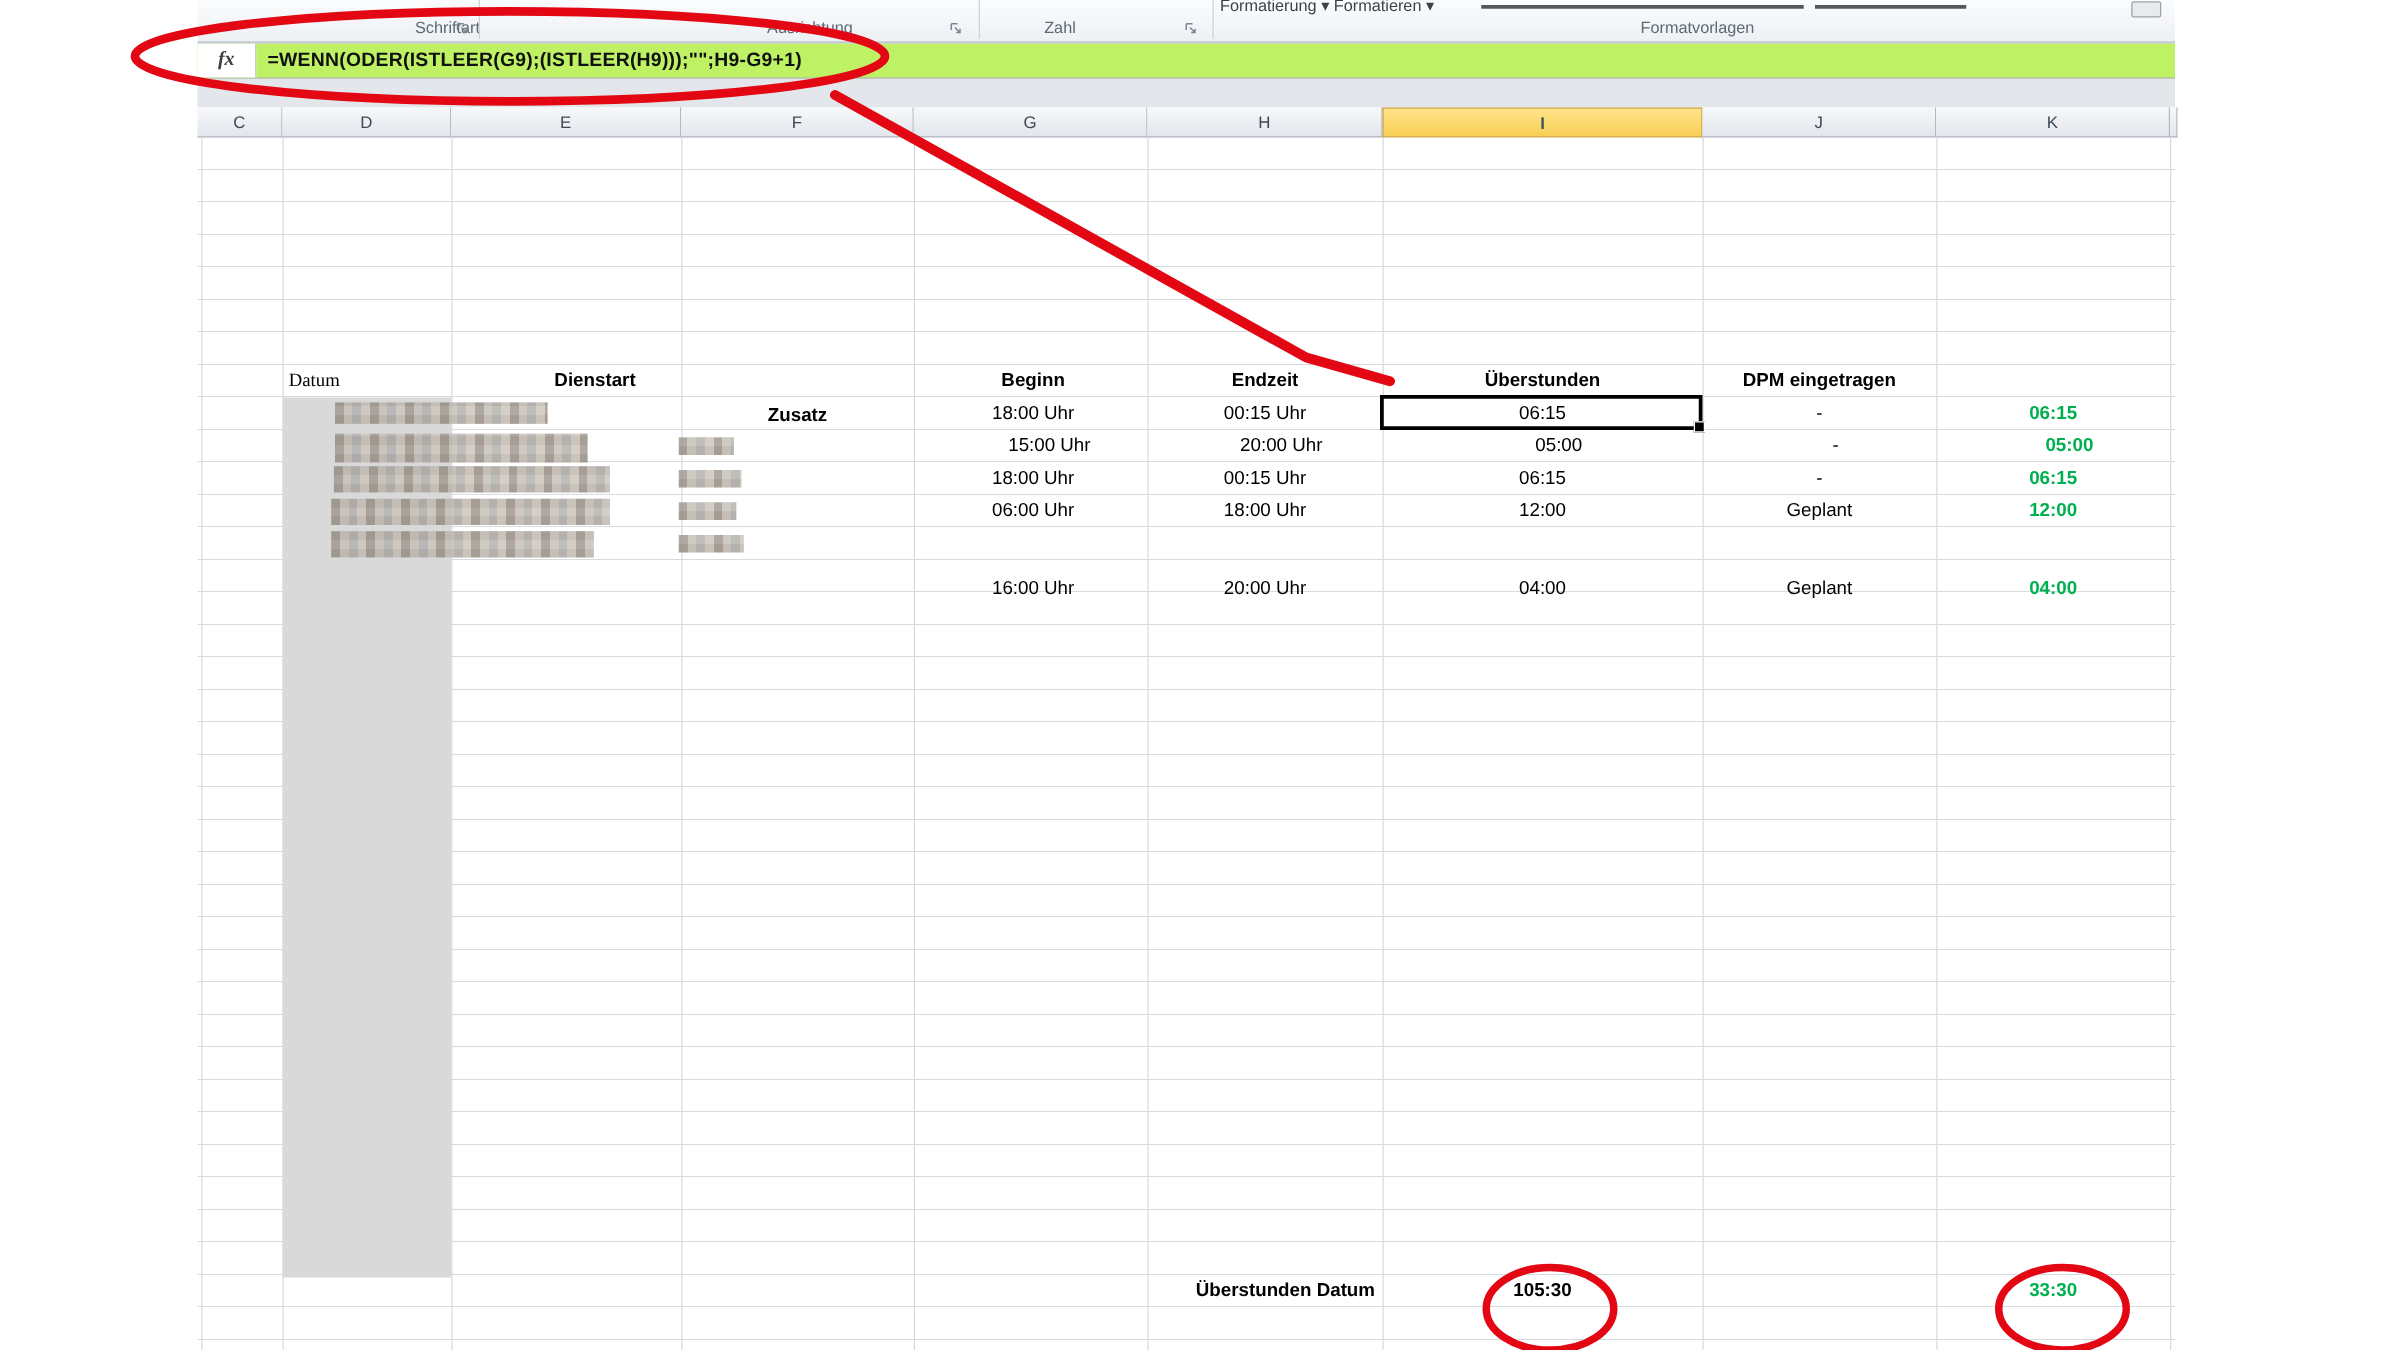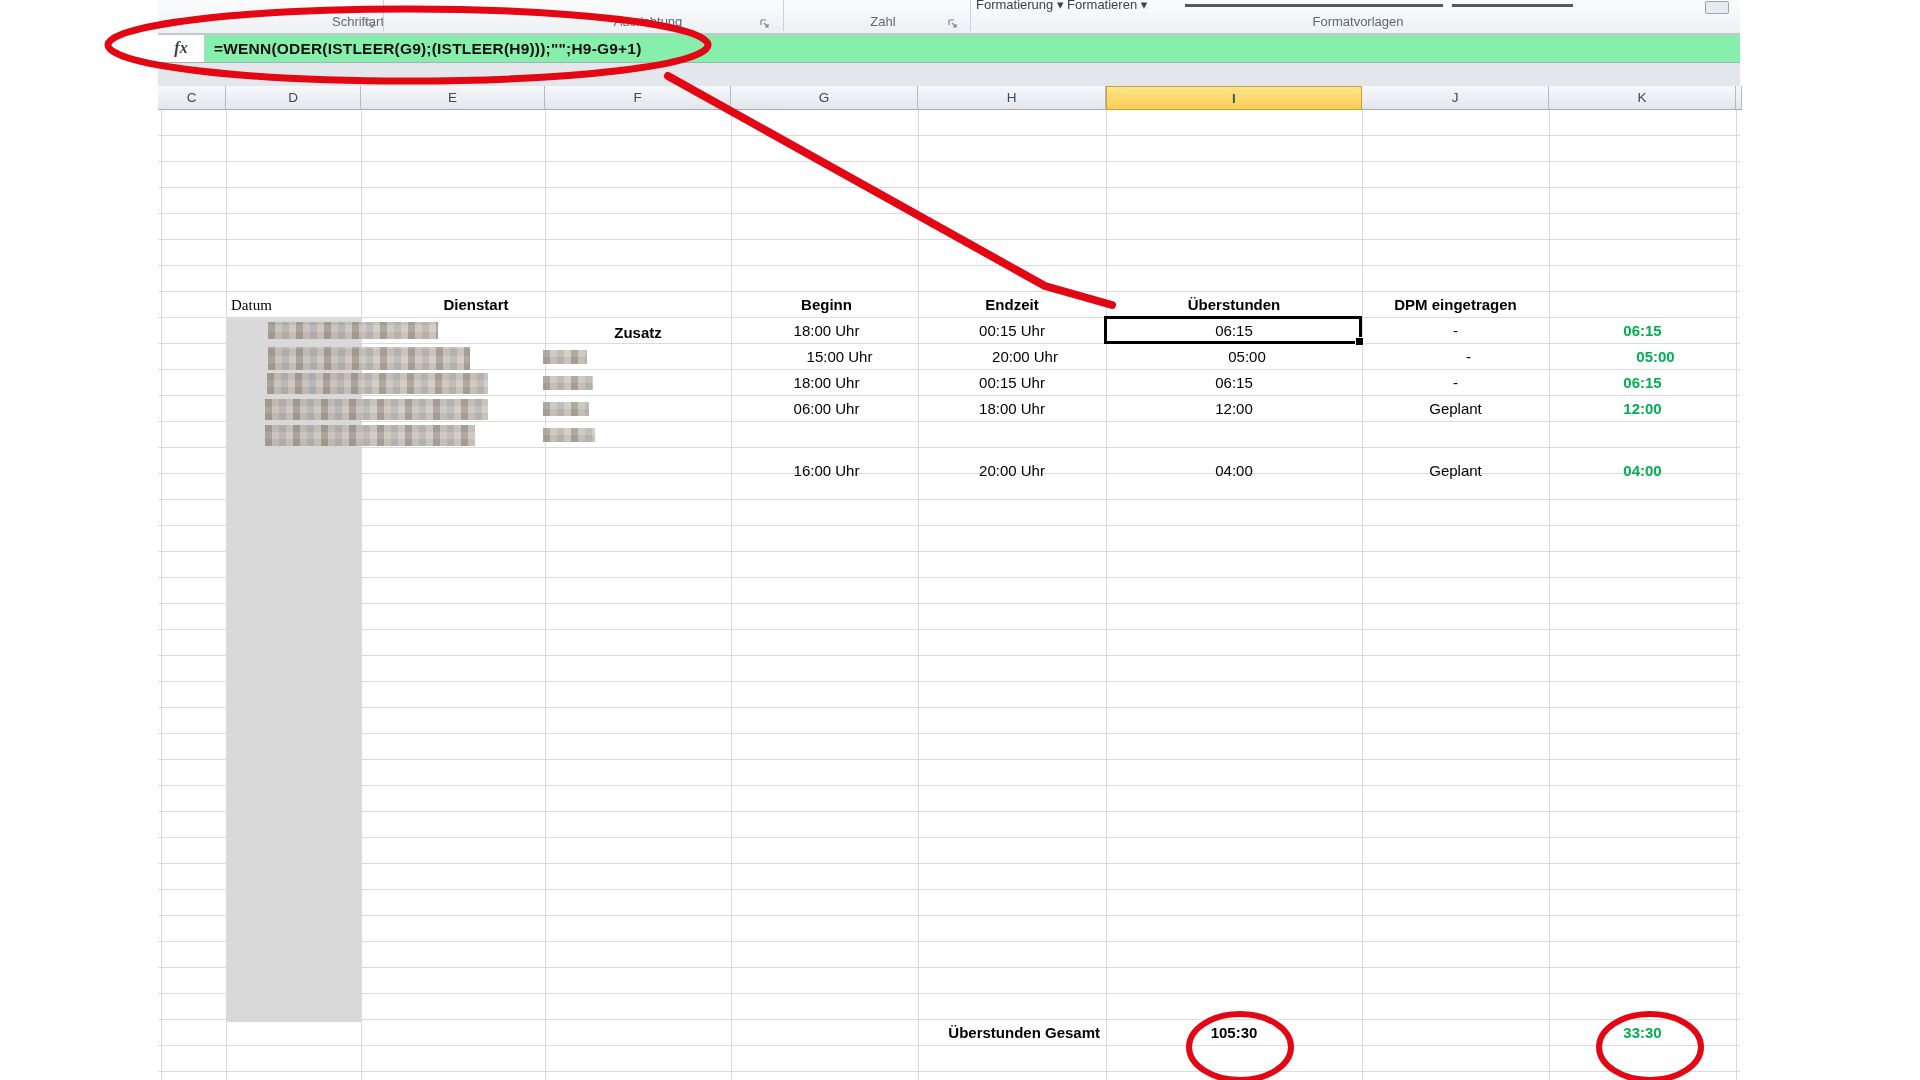--- a/index.html
+++ b/index.html
@@ -22,21 +22,21 @@
   .gallery-line{position:absolute;top:4px;height:3px;background:#55595e;}
   .gallery-line.g1{left:1027px;width:258px;}
   .gallery-line.g2{left:1294px;width:121px;}
   .gallery-btn{position:absolute;left:1547px;top:1px;width:22px;height:11px;
     background:#e8ebee;border:1px solid #9aa2ab;border-radius:2px;}
   .rgroup-label{position:absolute;top:14px;height:16px;line-height:16px;
     font-size:13px;color:#5d6875;text-align:center;}
   .rdivider{position:absolute;top:0;width:1px;height:31px;background:#cdd2d8;}
   .launcher{position:absolute;top:16px;width:12px;height:12px;}
   
-  .fbar{position:absolute;left:158px;top:35px;width:1582px;height:27px;background:#86efac;
+  .fbar{position:absolute;left:158px;top:35px;width:1582px;height:27px;background:#bef264;
     border-bottom:1px solid #a8aeb6;}
   .fx-btn{position:absolute;left:0;top:0;width:46px;height:27px;line-height:26px;
     border-right:1px solid #c8ccd2;text-align:center;
     font-family:"Liberation Serif","DejaVu Serif",serif;font-style:italic;font-weight:bold;
     font-size:16px;color:#3a3f45;background:#fff;}
   .formula-text{position:absolute;left:56px;top:0;height:27px;line-height:27px;
     font-size:15.5px;color:#111;letter-spacing:.2px;white-space:nowrap;font-weight:bold;}
   
   .gapstrip{position:absolute;left:158px;top:63px;width:1582px;height:23px;background:#e3e6ea;}
   
@@ -90,21 +90,21 @@
 <div class="canvas">
 
   <div class="ribbon">
     <div class="ribbon-topfrag">Formatierung ▾   Formatieren ▾</div>
     <div class="gallery-line g1"></div>
     <div class="gallery-line g2"></div>
     <div class="gallery-btn"></div>
 
     <div class="rgroup-label" style="left:120px;width:160px;">Schriftart</div>
     <div class="rgroup-label" style="left:330px;width:320px;">Ausrichtung</div>
-    <div class="rgroup-label" style="left:665px;width:120px;">Zahl</div>
+    <div class="rgroup-label" style="left:630px;width:120px;">Zahl</div>
     <div class="rgroup-label" style="left:1040px;width:320px;">Formatvorlagen</div>
 
     <div class="rdivider" style="left:225px;"></div>
     <div class="rdivider" style="left:625px;"></div>
     <div class="rdivider" style="left:812px;"></div>
 
     <span class="launcher" style="left:206px;">
       <svg width="12" height="12">
           <path d="M2 2 h5 M2 2 v5 M5 5 l4 4 M9 6 v3 h-3" stroke="#7b8591" stroke-width="1.2" fill="none"></path>
         </svg>
@@ -198,21 +198,21 @@
   <div class="pix" style="left:265px;top:425px;width:210px;height:21px;"></div>
   <div class="pix" style="left:543px;top:350px;width:44px;height:14px;"></div>
   <div class="pix" style="left:543px;top:376px;width:50px;height:14px;"></div>
   <div class="pix" style="left:543px;top:402px;width:46px;height:14px;"></div>
   <div class="pix" style="left:543px;top:428px;width:52px;height:14px;"></div>
 
   <div class="sel-cell">
     <div class="sel-handle"></div>
   </div>
 
-  <div class="cell rTot colH bold right">Überstunden Gesamt</div>
+  <div class="cell rTot colH bold right">Überstunden Datum</div>
   <div class="cell rTot colI bold">105:30</div>
   <div class="cell rTot colK green">33:30</div>
 
   <svg class="overlay" width="1920" height="1080">
     <ellipse class="red-shape" cx="408" cy="45" rx="300" ry="36" stroke-width="7"></ellipse>
     <polyline class="red-shape" points="668,76 1045,286 1112,305" stroke-width="8" stroke-linecap="round" stroke-linejoin="round"></polyline>
     <ellipse class="red-shape" cx="1240" cy="1047" rx="51" ry="33" stroke-width="6"></ellipse>
     <ellipse class="red-shape" cx="1650" cy="1047" rx="51" ry="33" stroke-width="6"></ellipse>
   </svg>
 

